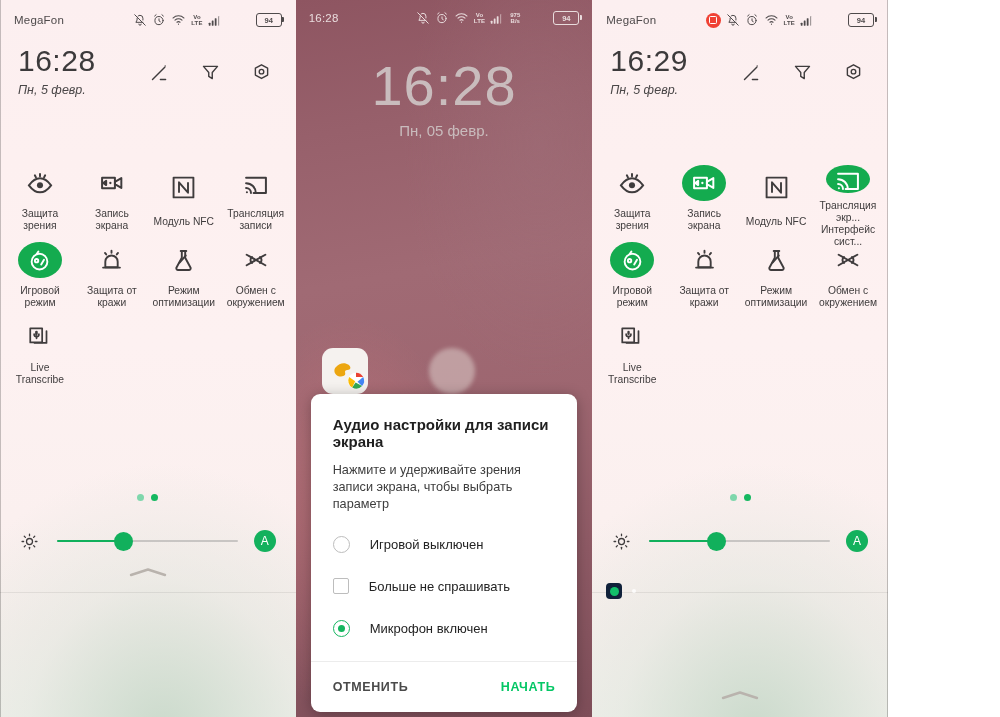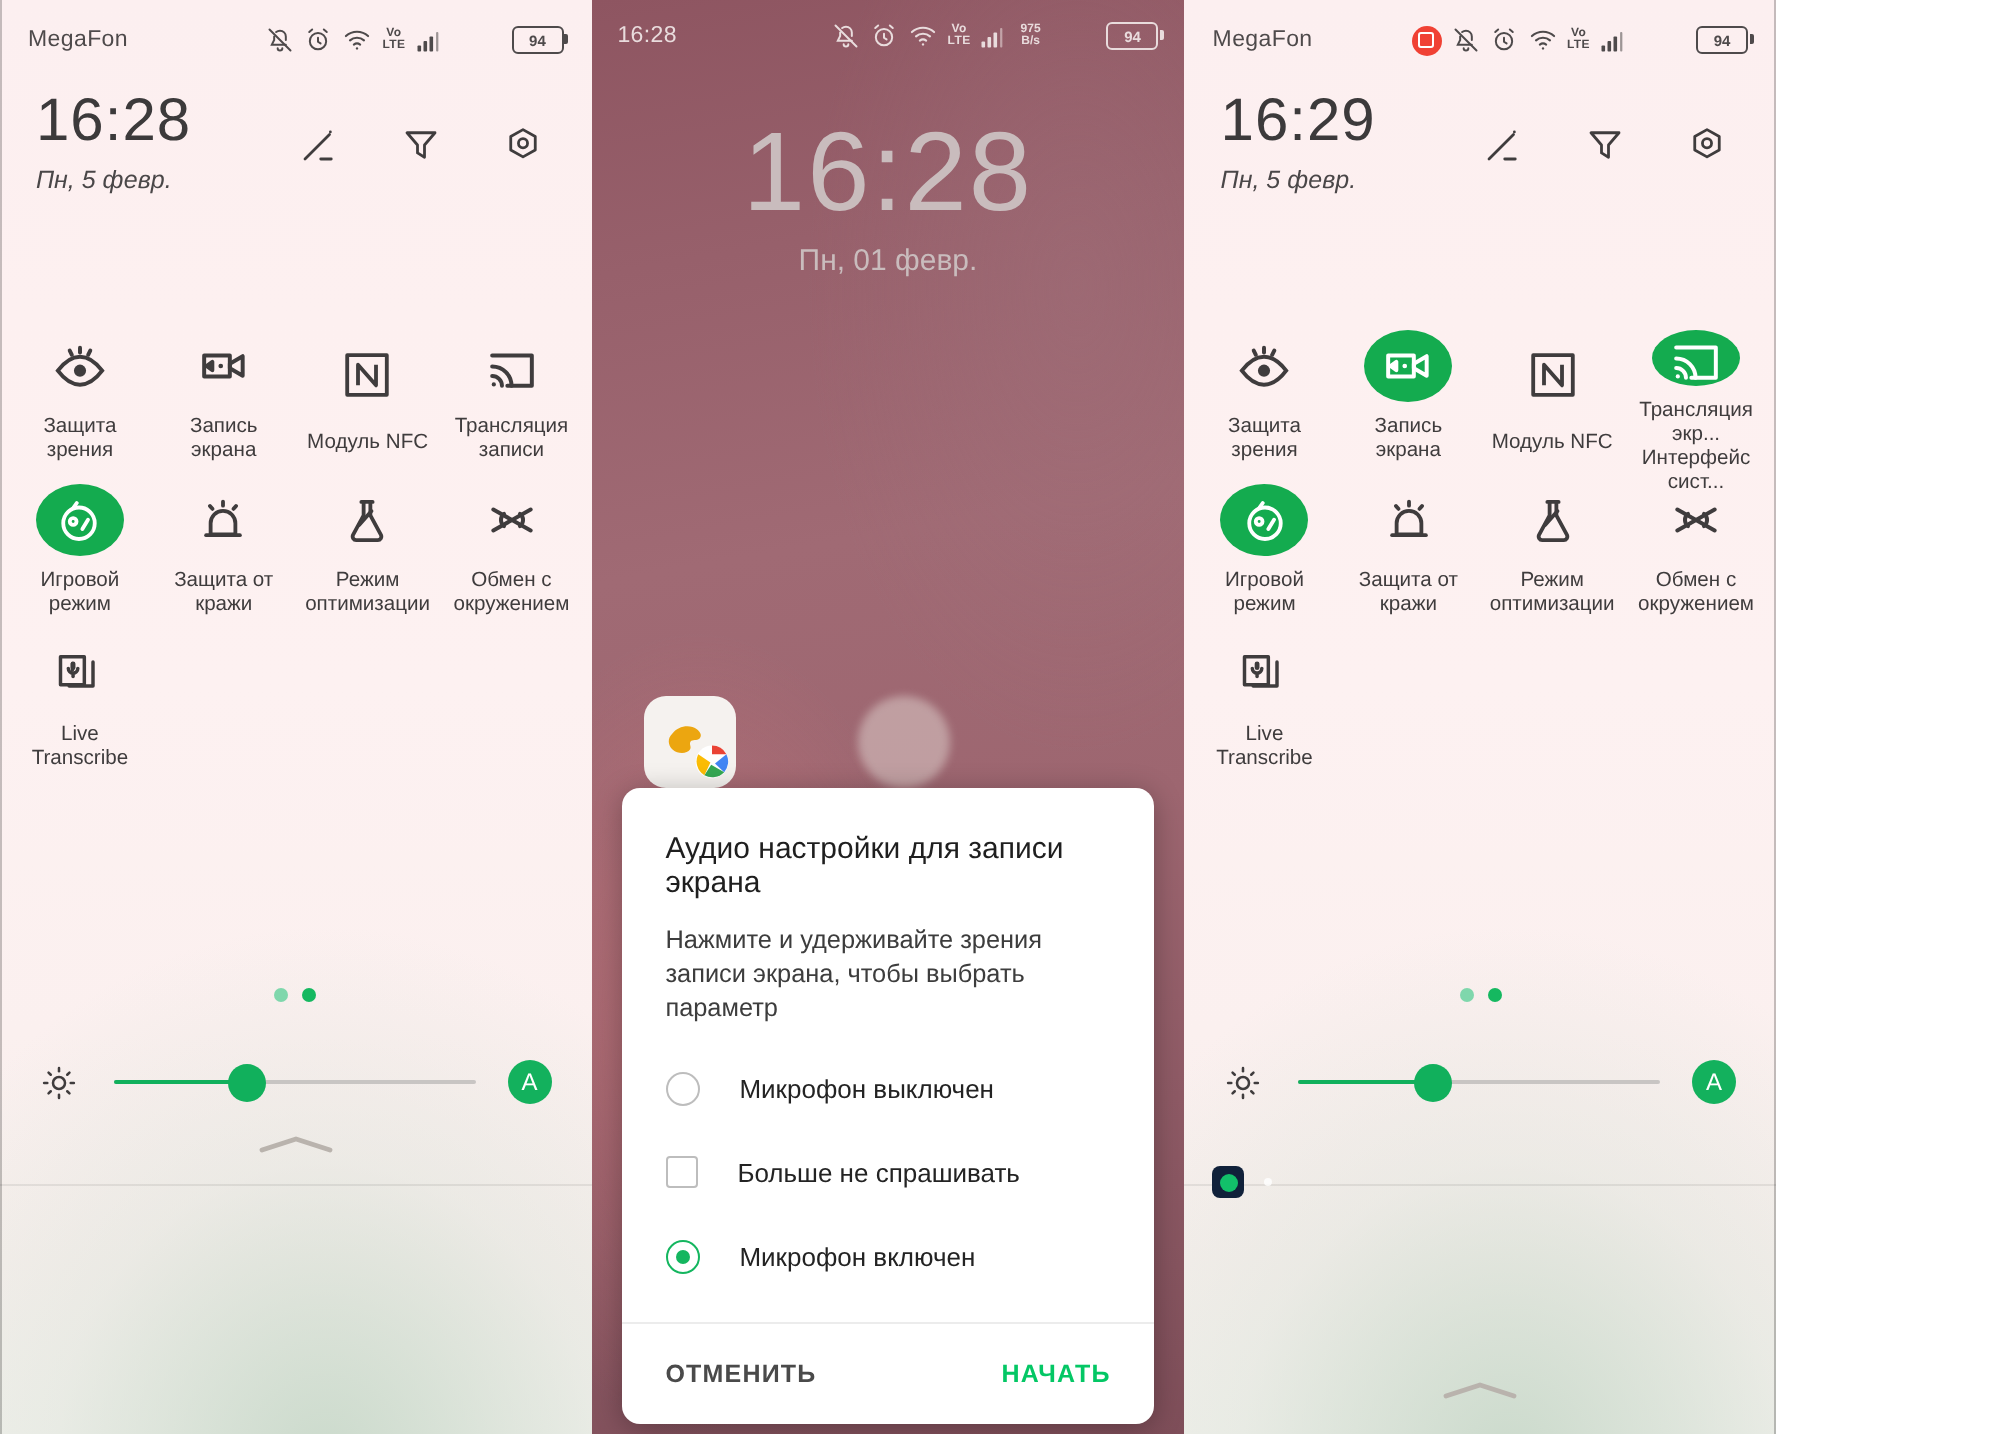--- a/index.html
+++ b/index.html
@@ -101,21 +101,21 @@
   .app{width:46px;display:flex;flex-direction:column;align-items:center;}
   .app-ico{width:46px;height:46px;border-radius:11px;background:#f5f2ef;position:relative;overflow:hidden;
     display:flex;align-items:center;justify-content:center;}
   .app-label{margin-top:6px;font-size:10.5px;color:#d9cccd;}
   .ghost-ico{width:46px;height:46px;border-radius:50%;background:rgba(233,226,219,0.45);
     filter:blur(2px);margin-left:10px;margin-top:0px;}
 
   
   .dialog{position:absolute;left:15px;right:15px;bottom:5px;background:#fff;border-radius:9px;
     box-shadow:0 2px 14px rgba(0,0,0,.28);overflow:hidden;}
-  .dlg-title{font-size:15px;color:#1f1f1f;font-weight:400;padding:22px 22px 0 22px;}
+  .dlg-title{font-size:15px;color:#1f1f1f;font-weight:700;padding:22px 22px 0 22px;}
   .dlg-msg{font-size:12.7px;color:#3d3d3d;line-height:17px;padding:12px 22px 0 22px;}
   .dlg-opts{padding:10px 22px 8px 22px;}
   .opt{display:flex;align-items:center;height:42px;gap:20px;}
   .radio{width:17px;height:17px;border-radius:50%;border:1.7px solid #bdbdbd;box-sizing:border-box;flex:none;}
   .radio.sel{border-color:#14b65f;display:flex;align-items:center;justify-content:center;}
   .radio.sel:after{content:"";width:7px;height:7px;border-radius:50%;background:#14b65f;display:block;}
   .cbox{width:16px;height:16px;border:1.7px solid #bdbdbd;border-radius:2px;box-sizing:border-box;flex:none;}
   .opt-label{font-size:13px;color:#232323;}
   .dlg-sep{height:1px;background:#ececec;margin-top:4px;}
   .dlg-actions{display:flex;align-items:center;height:50px;padding:0 22px;justify-content:space-between;}
@@ -369,21 +369,21 @@
           <span>B/s</span>
         </div>
         <div class="batt">
             <span>94</span>
           </div>
       </div>
     </div>
 
     <div class="lock-clock">
       <div class="t">16:28</div>
-      <div class="d">Пн, 01 февр.</div>
+      <div class="d">Пн, 05 февр.</div>
     </div>
 
     <div class="app-row">
       <div class="app">
         <div class="app-ico">
           <svg width="46" height="46" viewBox="0 0 46 46">
             <path d="M14 19c3.2-4.2 9-5 12.6-2.2 2 1.6 2.3 3.4 1.2 4.4-1.4 1.3-3.6.2-4.5 1.6-.9 1.4.6 2.6-.3 4-1.4 2.2-6.1 2.3-8.6.1-2.6-2.3-2.6-5.9-.4-7.9z" fill="#eca610"></path>
             <circle cx="34" cy="33" r="8.2" fill="#ffffff"></circle>
             <path d="M34 24.8a8.2 8.2 0 0 1 7.2 4.3h-7.2z" fill="#ea4335"></path>
             <path d="M41.2 29.1a8.2 8.2 0 0 1-1.1 9l-4.6-4.3z" fill="#4285f4"></path>
@@ -397,21 +397,21 @@
         <div class="ghost-ico"></div>
       </div>
     </div>
 
     <div class="dialog">
       <div class="dlg-title">Аудио настройки для записи экрана</div>
       <div class="dlg-msg">Нажмите и удерживайте зрения записи экрана, чтобы выбрать параметр</div>
       <div class="dlg-opts">
         <div class="opt">
           <div class="radio"></div>
-          <div class="opt-label">Микрофон выключен</div>
+          <div class="opt-label">Игровой выключен</div>
         </div>
         <div class="opt">
           <div class="cbox"></div>
           <div class="opt-label">Больше не спрашивать</div>
         </div>
         <div class="opt">
           <div class="radio sel"></div>
           <div class="opt-label">Микрофон включен</div>
         </div>
       </div>

